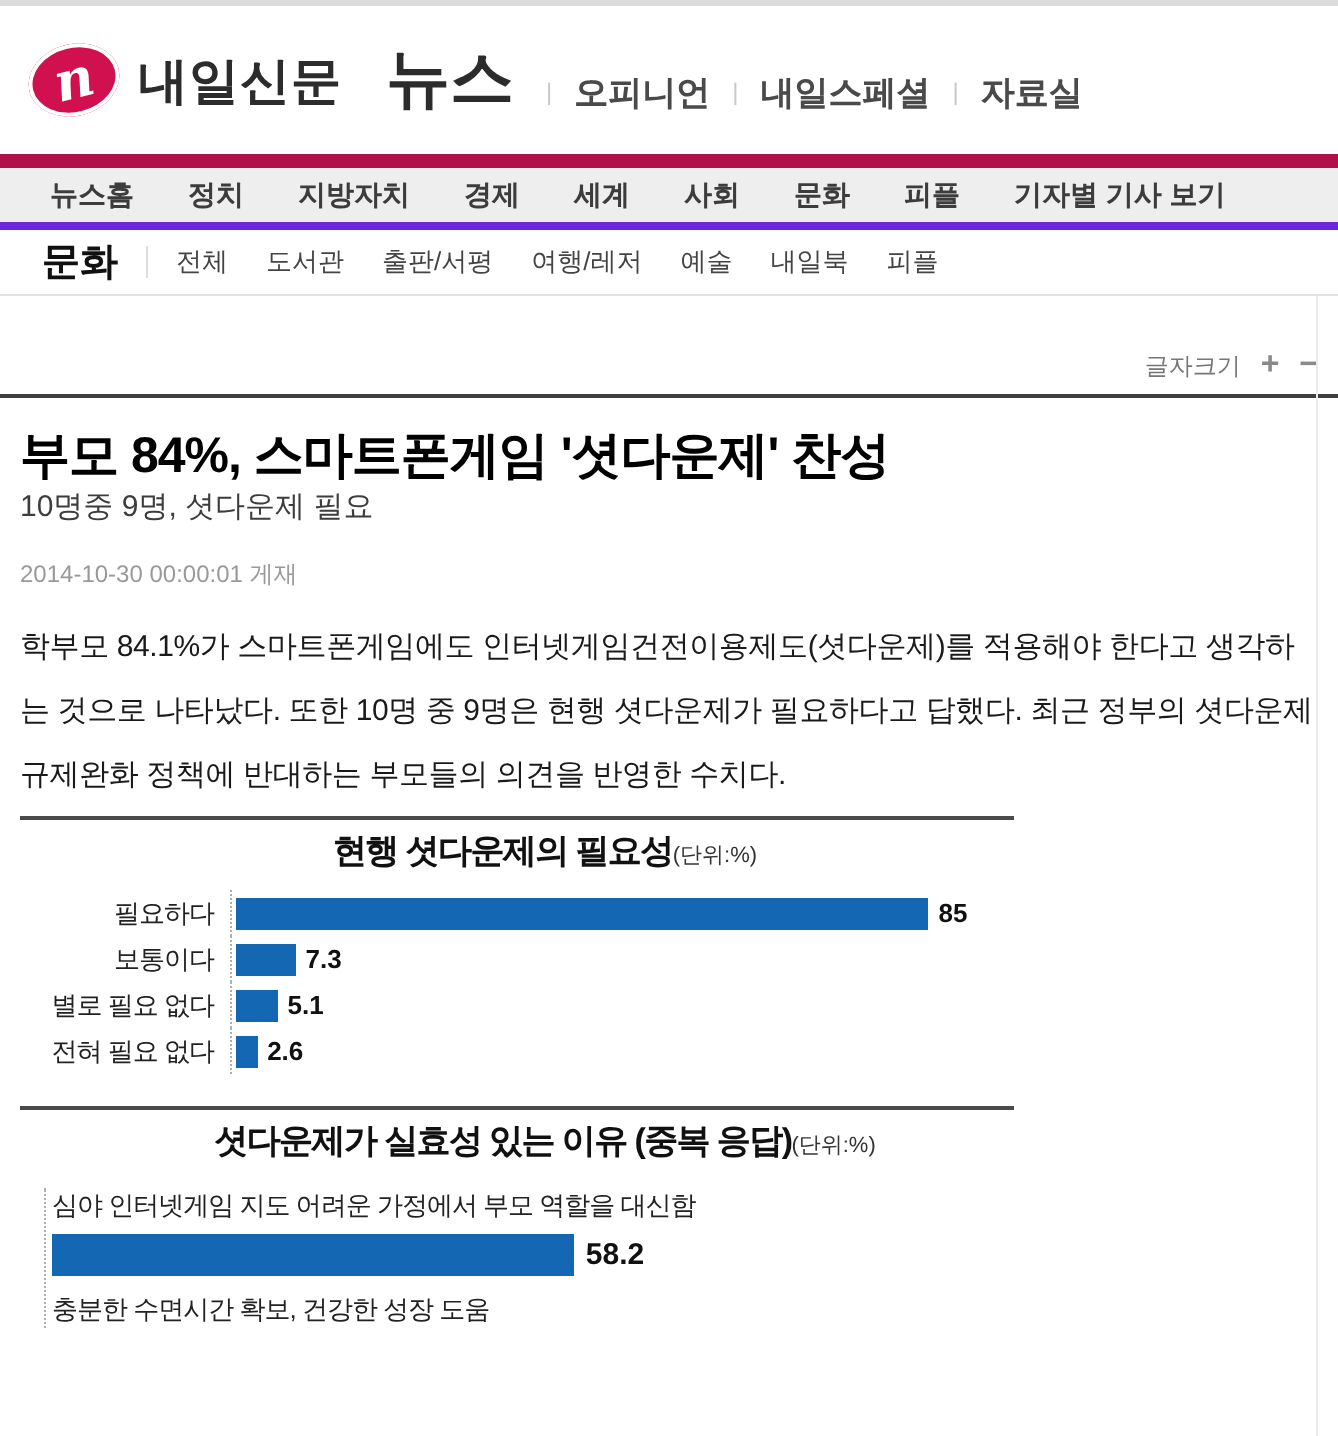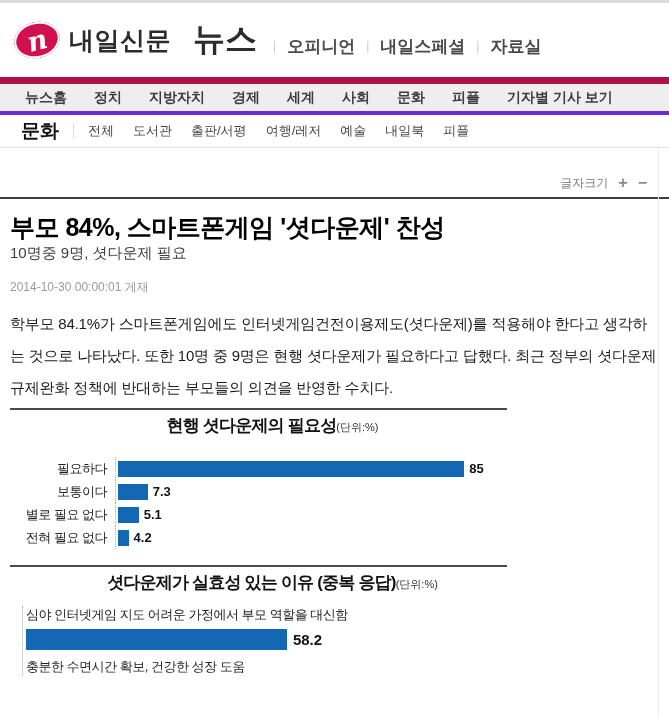--- a/index.html
+++ b/index.html
@@ -33,41 +33,41 @@
   
   .sub-nav { height:33px; display:flex; align-items:center; padding-left:21px;
     border-bottom:1px solid #e2e2e2; background:#fff; }
   .subnav-current { font-size:19px; font-weight:bold; color:#111; }
   .vsep { width:1px; height:16px; background:#ddd; margin:0 14px; }
   .subnav-items { display:flex; gap:19px; font-size:13px; color:#444; white-space:nowrap; }
   .subnav-items span { cursor:pointer; }
 
   
   .fontsize-row { display:flex; justify-content:flex-end; align-items:center;
-    padding-right:22px; margin-top:26px; height:18px; gap:10px; }
+    padding-right:10px; margin-top:26px; height:18px; gap:10px; }
   .fs-label { font-size:12px; color:#777; }
   .fs-btn { font-size:16px; font-weight:bold; color:#8a8a8a; cursor:pointer; line-height:14px; }
 
   .article-rule { height:2px; background:#3f3f3f; margin-top:5px; }
 
   .article { padding:0 10px; }
   .title { font-size:25px; font-weight:bold; color:#000; margin-top:12px; letter-spacing:-0.5px; }
   .subtitle { font-size:15px; color:#3d3d3d; }
   .date { font-size:12px; color:#999; margin-top:16px; }
   .body-text { font-size:15px; color:#1a1a1a; line-height:32px; margin-top:12px; letter-spacing:-0.2px; }
 
   
   .chart { width:497px; border-top:2px solid #4a4a4a; padding-top:4px; }
   .chart1 { margin-top:4px; }
   .chart2 { margin-top:16px; }
   .chart-header { display:flex; justify-content:center; align-items:baseline;margin-left:28px; }
   .chart-title { font-size:17px; font-weight:bold; color:#111; letter-spacing:-0.8px; }
   .unit { font-size:11px; color:#333; }
 
-  .c1-rows { margin-top:20px; }
+  .c1-rows { margin-top:8px; }
   .c1-row { display:flex; align-items:center; height:23px; }
   .c1-label { width:105px; text-align:right; padding-right:8px; font-size:13px; color:#222; letter-spacing:-0.5px; }
   .c1-barzone { flex:1; border-left:1px dotted #b0b0b0; display:flex; align-items:center; height:100%; padding-left:2px; }
   .bar { height:16px; background:#1468b3; flex:0 0 auto; }
   .val { font-size:13px; font-weight:bold; color:#111; margin-left:5px; }
 
   .c2-rows { margin-top:12px; border-left:1px dotted #b0b0b0; margin-left:12px; padding-left:3px; }
   .c2-row .c2-label { font-size:13px; color:#222; margin-bottom:5px; letter-spacing:-0.5px; }
   .c2-barline { display:flex; align-items:center; margin-bottom:8px; }
   .bar2 { height:21px; background:#1468b3; flex:0 0 auto; }
@@ -162,21 +162,21 @@
           <span class="c1-label">별로 필요 없다</span>
           <span class="c1-barzone">
             <span class="bar" style="width: 5.34031%;"></span>
             <span class="val">5.1</span>
           </span>
         </div>
         <div class="c1-row">
           <span class="c1-label">전혀 필요 없다</span>
           <span class="c1-barzone">
             <span class="bar" style="width: 2.72251%;"></span>
-            <span class="val">4.2</span>
+            <span class="val">2.6</span>
           </span>
         </div>
       </div>
     </section>
 
     <section class="chart chart2">
       <div class="chart-header">
         <span class="chart-title">셧다운제가 실효성 있는 이유 (중복 응답)</span>
         <span class="unit">(단위:%)</span>
       </div>

